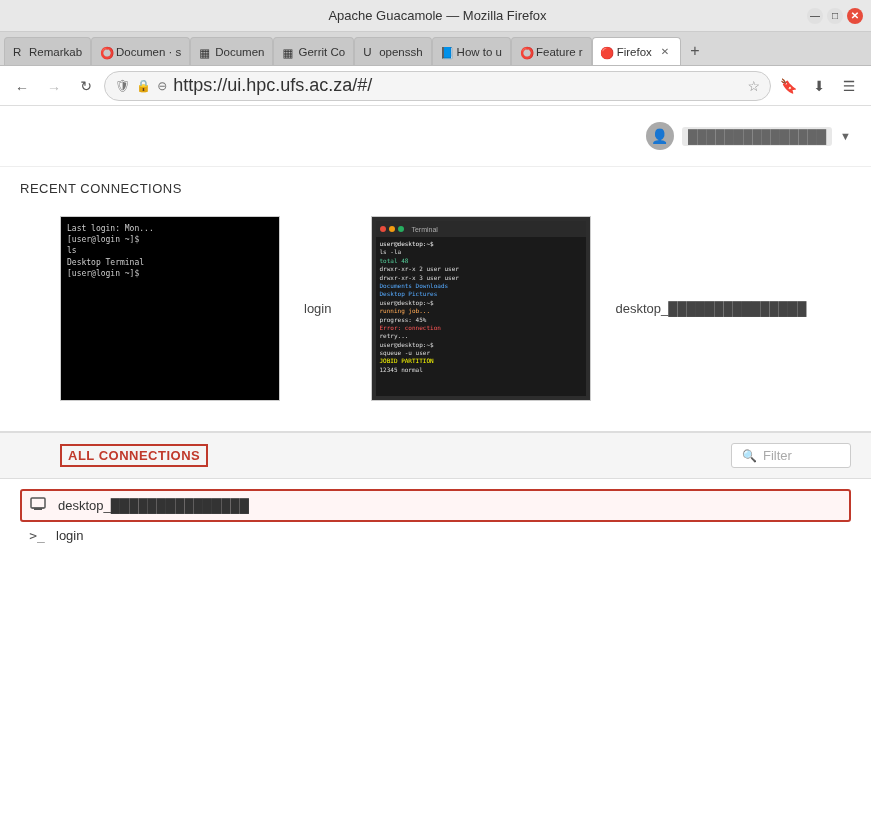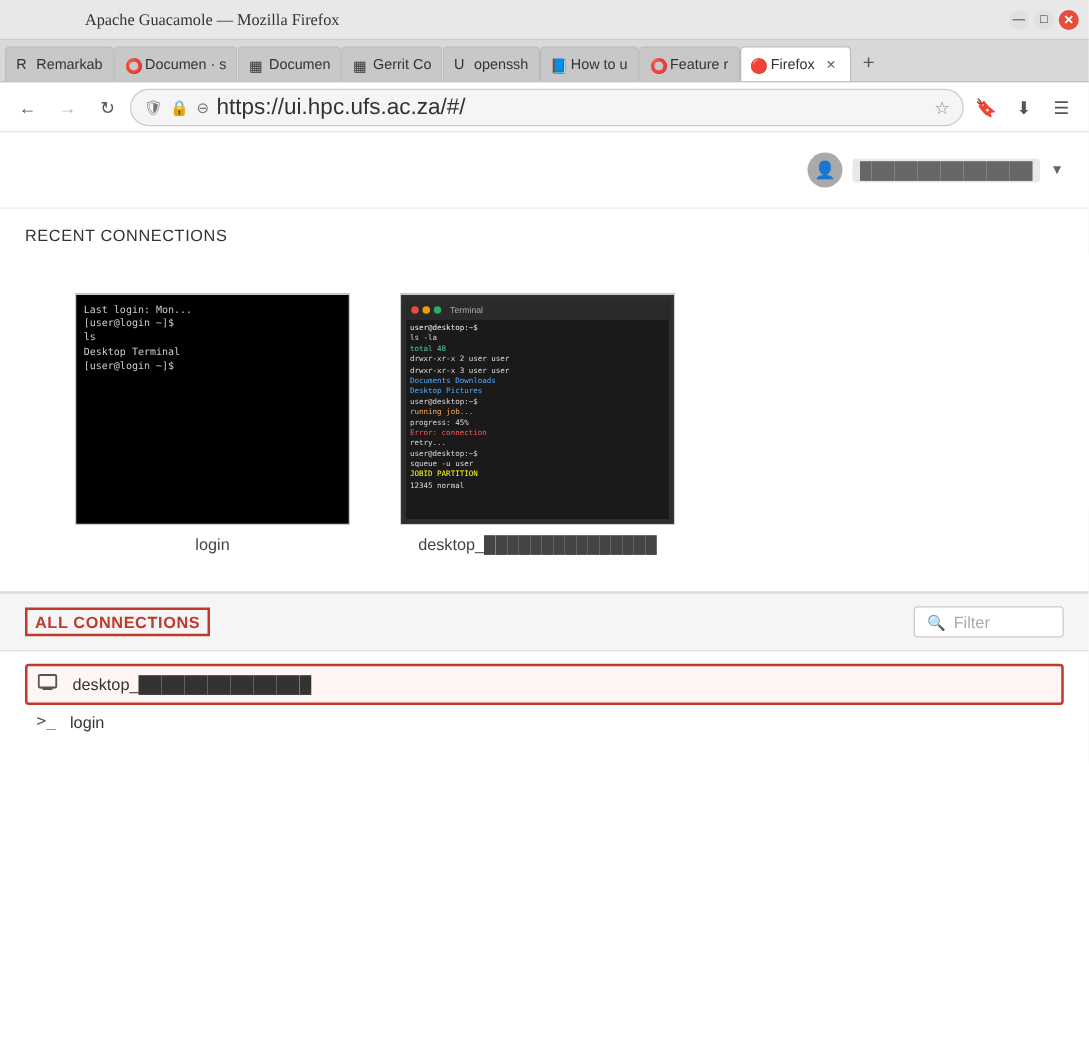--- a/index.html
+++ b/index.html
@@ -11,24 +11,23 @@
       height: 32px;
       display: flex;
       align-items: center;
       justify-content: space-between;
       border-bottom: 1px solid #ccc;
       padding: 0 8px;
       user-select: none;
     }
     .titlebar-title {
       flex: 1;
-      text-align: left;
-      font-size: 13px;
-      color: #333;
-      font-family: Liberation Serif, serif;
+      text-align: center;
+      font-size: 13px;
+      color: #333;
     }
     .titlebar-controls {
       display: flex;
       gap: 4px;
     }
     .titlebar-btn {
       width: 16px;
       height: 16px;
       border-radius: 50%;
       border: none;
@@ -215,25 +214,24 @@
       letter-spacing: 0.5px;
     }
     .connections-grid {
       display: flex;
       gap: 40px;
       padding: 10px 60px 30px;
       justify-content: flex-start;
     }
     .connection-card {
       display: flex;
-      flex-direction: column;
-      align-items: center;
-      gap: 8px;
-      cursor: pointer;
-      margin-top: 19px;
+      flex-direction: row;
+      align-items: center;
+      gap: 24px;
+      cursor: pointer;
     }
     .connection-thumbnail {
       width: 220px;
       height: 185px;
       border: 1px solid #ccc;
       background: black;
       overflow: hidden;
       position: relative;
     }
     .connection-thumbnail.terminal {
@@ -278,20 +276,21 @@
       align-items: center;
       justify-content: space-between;
     }
     .all-connections-title {
       font-size: 13px;
       font-weight: bold;
       color: #c0392b;
       border: 2px solid #c0392b;
       padding: 2px 6px;
       letter-spacing: 0.5px;
+      margin-left: 40px;
     }
     .filter-box {
       display: flex;
       align-items: center;
       gap: 6px;
       border: 1px solid #ccc;
       border-radius: 3px;
       padding: 4px 10px;
       background: white;
       min-width: 120px;

